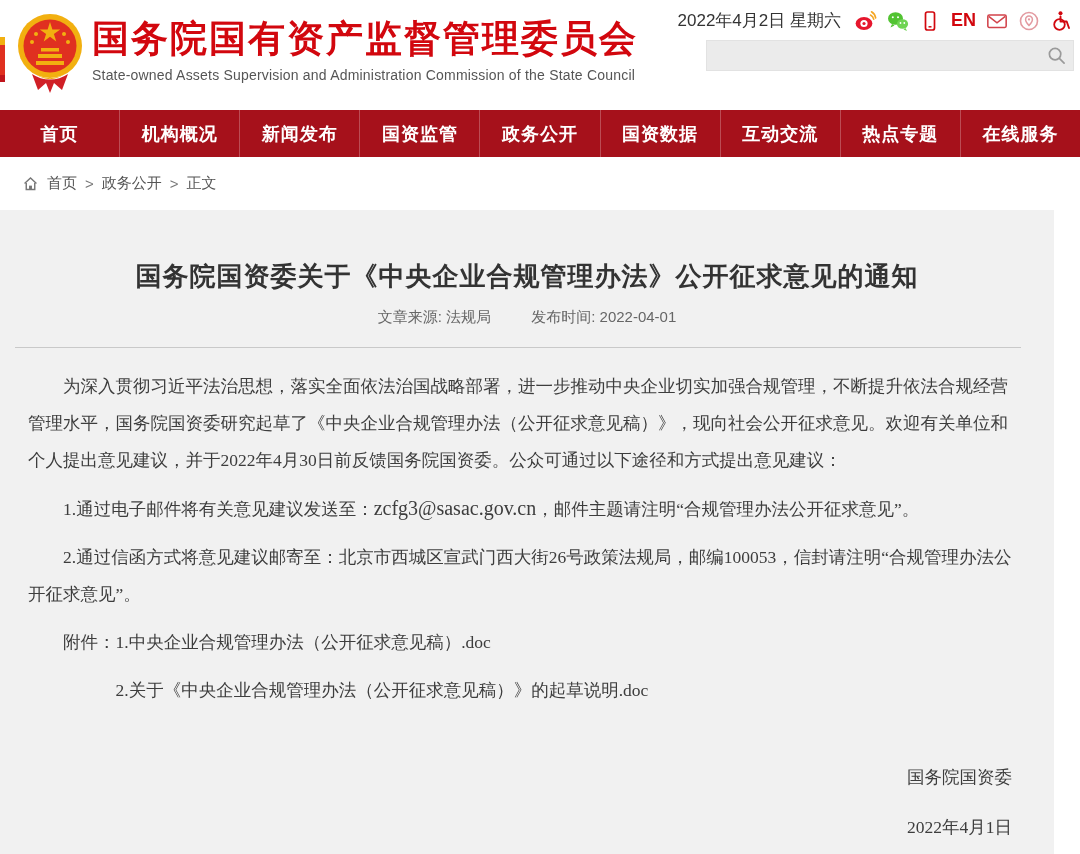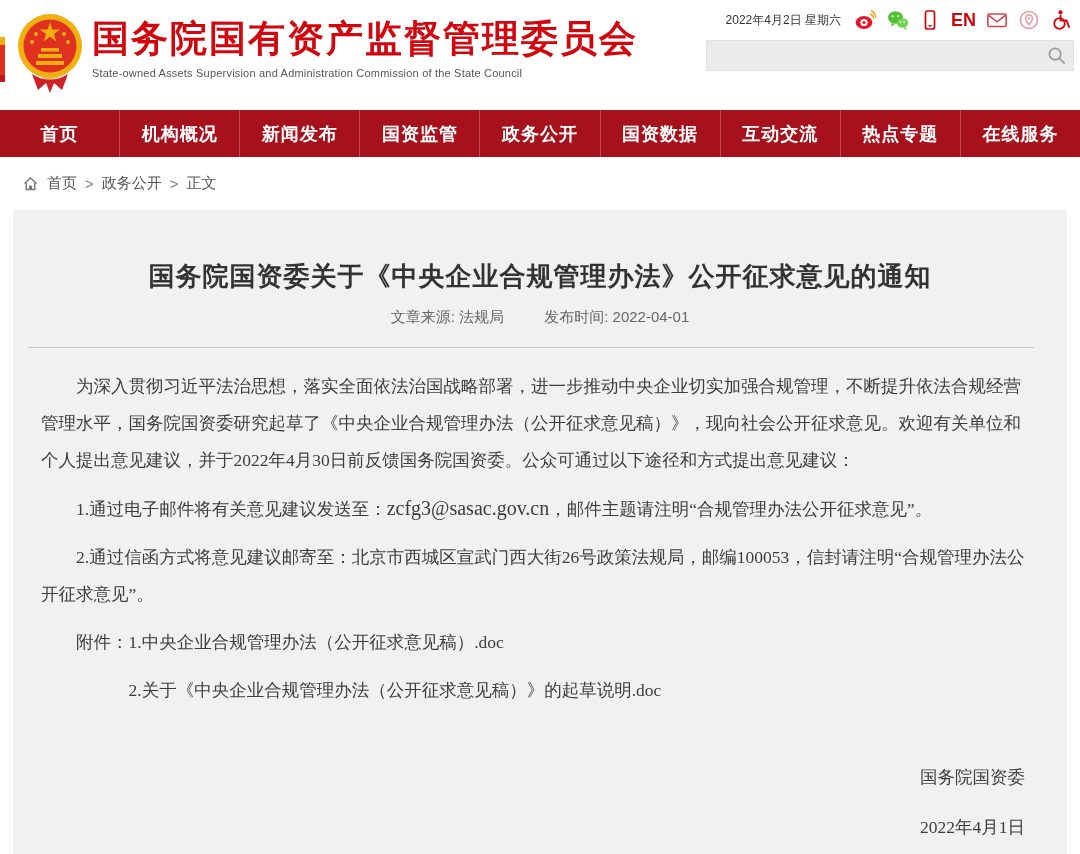--- a/index.html
+++ b/index.html
@@ -8,44 +8,44 @@
     font-family:"Liberation Sans","DejaVu Sans",sans-serif;
     background:#ffffff; position:relative; overflow:hidden; color:#333;
   }
   
   .header { position:relative; height:110px; background:#fff; }
   .edge-fragment { position:absolute; left:0; top:37px; width:5px; height:45px;
     background:linear-gradient(#f2b010 0 18%, #e03020 18% 85%, #c0151c 85%); }
   .emblem { position:absolute; left:16px; top:8px; width:68px; height:92px; }
   .site-ident { position:absolute; left:92px; top:18px; }
   .site-title { color:#d2070e; font-size:37px; font-weight:bold; letter-spacing:2px; line-height:42px; }
-  .site-subtitle { color:#555; font-size:11px; margin-top:7px; letter-spacing:.2px; }
+  .site-subtitle { color:#555; font-size:14px; margin-top:7px; letter-spacing:.2px; }
   .header-top-right { position:absolute; top:9px; right:8px; display:flex; align-items:center; gap:10px; }
-  .header-date { font-size:12px; color:#333; margin-right:4px; white-space:nowrap; }
+  .header-date { font-size:17px; color:#333; margin-right:4px; white-space:nowrap; }
   .hicon { width:22px; height:22px; display:flex; align-items:center; justify-content:center; cursor:pointer; }
   .lang-en { color:#d2070e; font-weight:bold; font-size:18px; cursor:pointer; }
   .search-bar { position:absolute; top:40px; right:6px; width:368px; height:31px;
     background:#ebebeb; border:1px solid #e2e2e2; display:flex; align-items:center; }
   .search-input { flex:1; height:100%; border:none; background:transparent; outline:none;
     padding:0 10px; font-size:14px; color:#333; }
   .search-btn { width:34px; height:100%; border:none; background:transparent; cursor:pointer;
     display:flex; align-items:center; justify-content:center; }
   
   .nav { height:47px; background:#a6111b; display:flex; overflow:hidden; }
   .nav-item { flex:1 1 0; display:flex; align-items:center; justify-content:center;
     color:#fff; font-size:18px; font-weight:bold; letter-spacing:1px;
     border-right:1px solid rgba(255,255,255,.25); cursor:pointer; white-space:nowrap; }
   .nav-item:last-child { border-right:none; }
   
   .breadcrumb { height:53px; display:flex; align-items:center; padding-left:22px;
     font-size:15px; color:#555; background:#fff; gap:8px; }
   .crumb { cursor:pointer; }
   .crumb-sep { color:#777; }
   
-  .content-box { position:absolute; left:13px; top:210px; width:1054px; height:644px;
+  .content-box { position:absolute; left:0; top:210px; width:1054px; height:644px;
     background:#f1f1f1; }
   .article-title { padding-top:50px; text-align:center; font-size:26px; font-weight:bold;
     color:#333; letter-spacing:1px; line-height:32px; }
   .article-meta { margin-top:16px; text-align:center; font-size:15px; color:#666; }
   .article-meta span { margin:0 18px; }
   .meta-divider { margin:20px 33px 0 15px; border-top:1px solid #c9c9c9; }
   .article-body { margin-top:20px; padding:0 42px 0 28px;
     font-family:"Liberation Serif","DejaVu Serif",serif;
     font-size:17.5px; line-height:37px; color:#3d3d3d; }
   .article-body p { text-indent:2em; margin-bottom:11px; }

